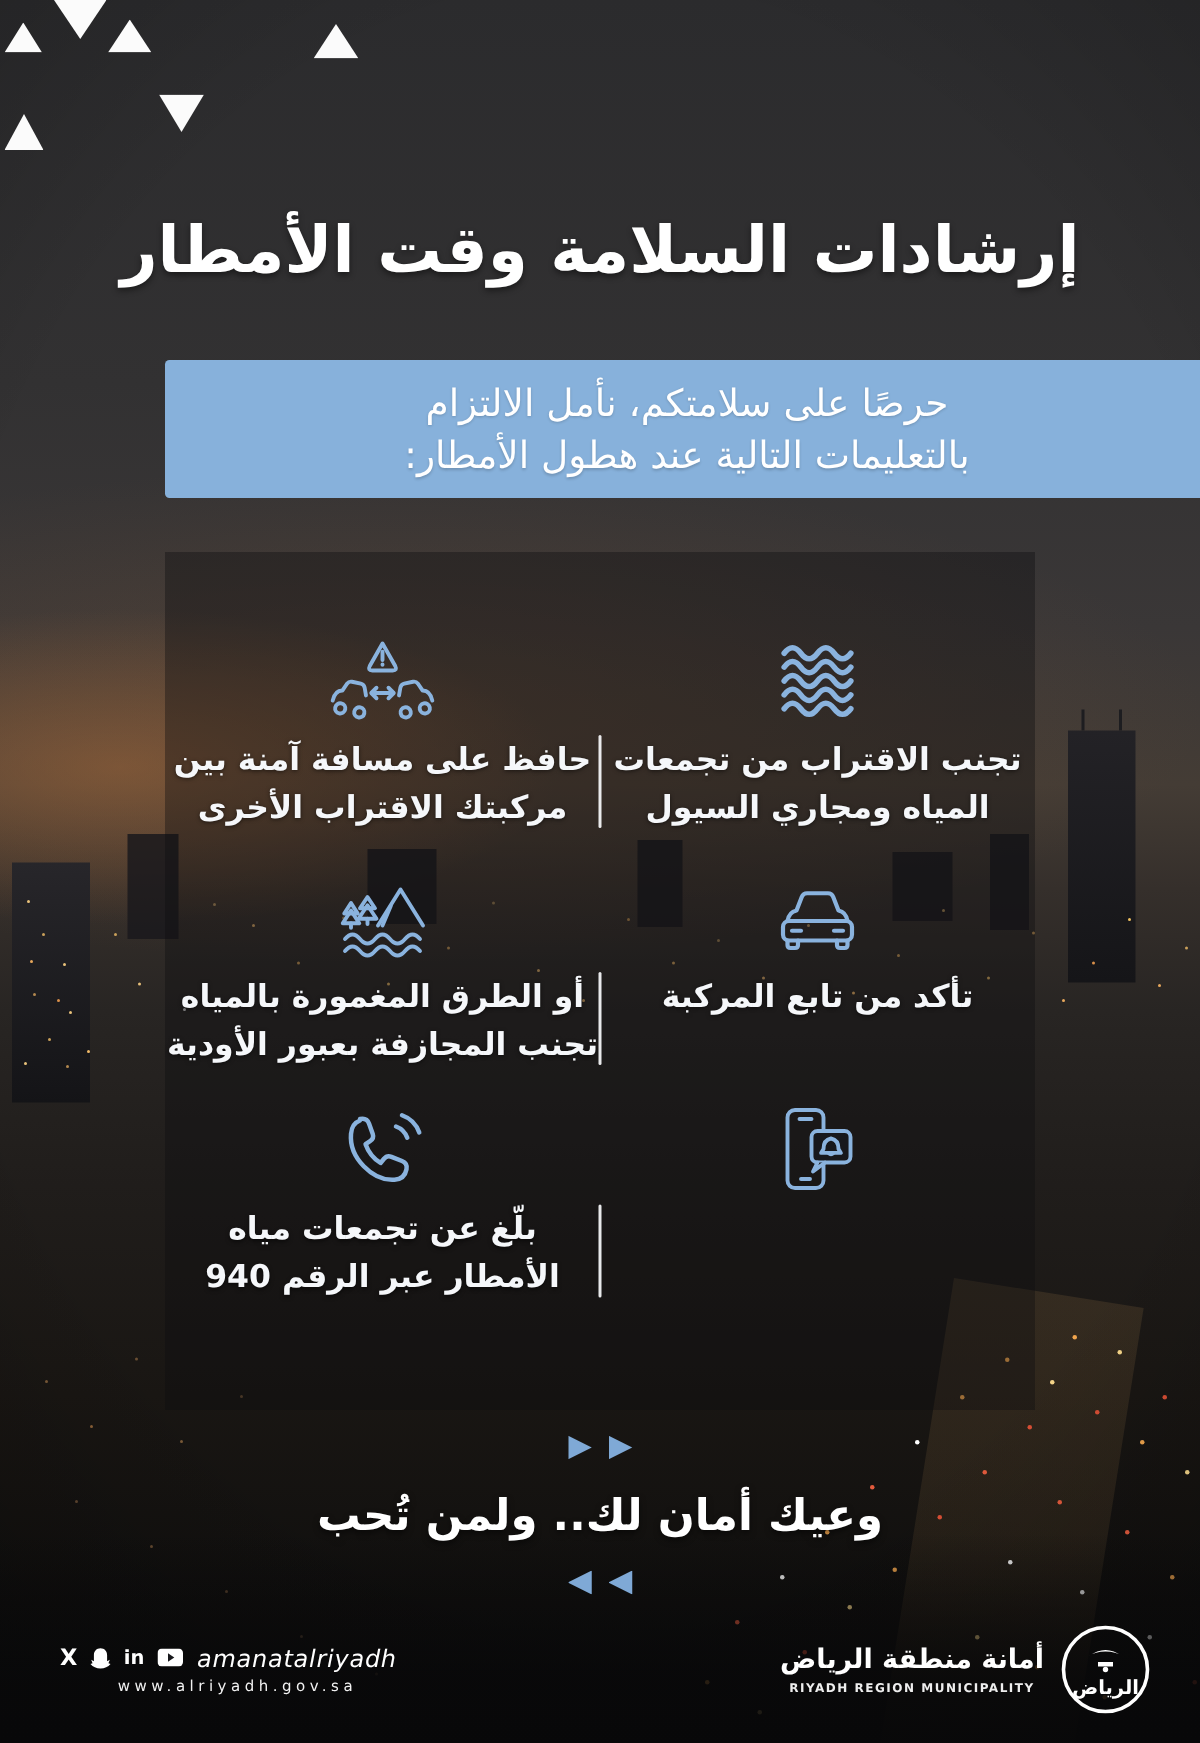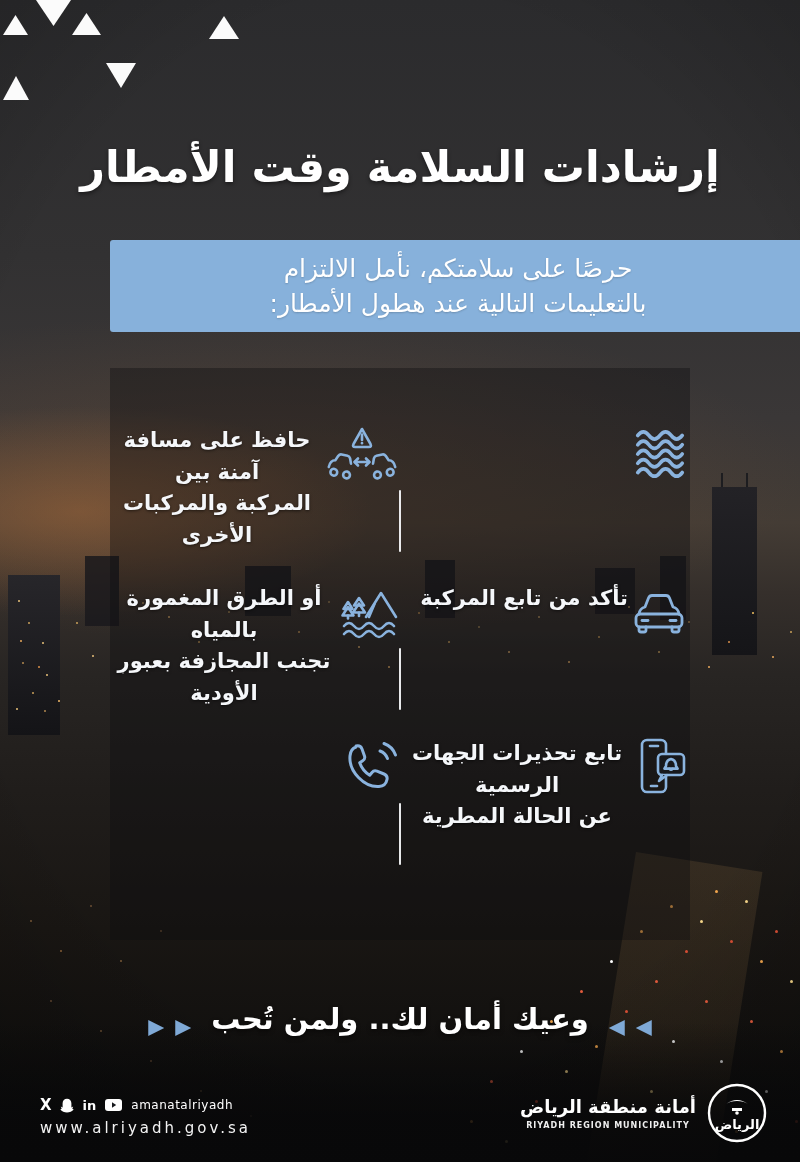--- a/index.html
+++ b/index.html
@@ -64,42 +64,42 @@
   
   .content { position:absolute; inset:0; z-index:5; }
   .title { position:absolute; top:142px; left:0; right:0; text-align:center; direction:rtl;
     font-size:43px; font-weight:bold; line-height:1.2; text-shadow:0 2px 4px rgba(0,0,0,.45); }
   .banner { position:absolute; left:110px; top:240px; width:696px; height:92px; border-radius:3px;
     background:#87b1db; display:flex; flex-direction:column; align-items:center; justify-content:center;
     direction:rtl; font-size:25px; font-weight:normal; line-height:1.42; text-align:center;
     text-shadow:0 1px 2px rgba(0,0,0,.18); }
   .row { position:absolute; left:110px; width:580px; height:150px; display:flex; direction:rtl; }
   .row1 { top:420px; } .row2 { top:578px; } .row3 { top:733px; }
-  .cell { flex:1 1 50%; display:flex; flex-direction:row; padding-top:5px; }
+  .cell { flex:1 1 50%; display:flex; flex-direction:column; align-items:center; padding-top:5px; }
   .icon-box { height:58px; display:flex; align-items:center; justify-content:center; margin-bottom:8px; }
   .g-text { direction:rtl; text-align:center; font-size:21px; font-weight:bold; line-height:1.5;
     color:#f5f7fa; text-shadow:0 1px 3px rgba(0,0,0,.55); }
   .divider { position:absolute; left:50%; top:70px; width:2px; height:62px; margin-left:-1px;
     background:rgba(250,251,253,.92); border-radius:1px; }
   svg.gicon { stroke:#8ab3de; fill:none; stroke-width:3; stroke-linecap:round; stroke-linejoin:round; }
   
   .slogan-wrap { position:absolute; top:984px; left:0; right:0; height:52px; z-index:5;
-    display:flex; align-items:flex-end; justify-content:center; gap:20px; }
+    display:flex; align-items:center; justify-content:center; gap:20px;flex-direction:column; }
   .slogan { font-size:29px; font-weight:bold; direction:rtl; text-shadow:0 2px 4px rgba(0,0,0,.5); }
   .tri-pair { display:flex; gap:11px; }
   .s-tri { width:16px; height:16px; background:#7fa9d6; }
   .s-tri.right { clip-path:polygon(0 0, 0 100%, 100% 50%); }
   .s-tri.left  { clip-path:polygon(100% 0, 100% 100%, 0 50%); }
   
   .footer-left { position:absolute; left:40px; top:1096px; z-index:6; }
   .social-row { display:flex; align-items:center; gap:9px; height:18px; }
   .x-glyph { font-weight:bold; font-size:15px; letter-spacing:-1px; }
   .in-glyph { font-weight:bold; font-size:13px; }
-  .handle { font-size:12px; margin-right:12px; letter-spacing:.5px; }
-  .website { margin-top:5px; font-size:15px; letter-spacing:3px; color:#f2f2f2; }
+  .handle { font-size:16px; margin-right:12px; letter-spacing:.5px;font-style:italic; }
+  .website { margin-top:5px; font-size:10px; letter-spacing:3px; color:#f2f2f2;text-align:center; }
   .footer-right { position:absolute; right:32px; top:1082px; z-index:6; display:flex; align-items:center; gap:10px;margin-left:13px; }
   .org-names { text-align:center; }
   .org-ar { font-size:18px; font-weight:bold; direction:rtl; line-height:1.25; }
   .org-en { font-size:8px; font-weight:bold; letter-spacing:1px; color:#eee; margin-top:2px; }
 </style>
 </head>
 <body>
 
 <div class="photo"></div>
 <div class="sil" style="left:85px;top:556px;width:34px;height:70px;"></div>
@@ -136,20 +136,24 @@
   <div class="row row1">
     <div class="cell">
       <div class="icon-box">
         <svg class="gicon" width="60" height="50" viewBox="0 0 60 54" style="stroke-width:4;">
           <path d="M6 7 q6 -8 12 0 t12 0 t12 0 t12 0"></path>
           <path d="M6 17 q6 -8 12 0 t12 0 t12 0 t12 0"></path>
           <path d="M6 27 q6 -8 12 0 t12 0 t12 0 t12 0"></path>
           <path d="M6 37 q6 -8 12 0 t12 0 t12 0 t12 0"></path>
           <path d="M6 47 q6 -8 12 0 t12 0 t12 0 t12 0"></path>
         </svg>
+      </div>
+      <div class="g-text">
+        <div>تجنب الاقتراب من تجمعات</div>
+        <div>المياه ومجاري السيول</div>
       </div>
     </div>
     <div class="cell">
       <div class="icon-box">
         <svg class="gicon" width="76" height="58" viewBox="0 0 76 58" style="stroke-width:2.6;">
           <path d="M38 4 L46.5 19 Q48 22 44.8 22 H31.2 Q28 22 29.5 19 Z"></path>
           <path d="M38 9.5 v5.5"></path>
             <path d="M38 18 v.2"></path>
           <g transform="rotate(12 14 42)">
             <path d="M5 44 q0 -7 5 -8 l2 -5 q1 -2 3 -2 h6 q2 0 3 2 l2 5"></path>
@@ -161,21 +165,21 @@
             <circle cx="65" cy="48" r="3.4"></circle>
               <circle cx="52" cy="48" r="3.4"></circle>
           </g>
           <path d="M31 37 h14"></path>
             <path d="M34 33.5 l-3.5 3.5 3.5 3.5"></path>
             <path d="M42 33.5 l3.5 3.5 -3.5 3.5"></path>
         </svg>
       </div>
       <div class="g-text">
         <div>حافظ على مسافة آمنة بين</div>
-        <div>المركبة والمركبات الأخرى</div>
+        <div>مركبتك الاقتراب الأخرى</div>
       </div>
     </div>
     <div class="divider"></div>
   </div>
 
   <div class="row row2">
     <div class="cell">
       <div class="icon-box">
         <svg class="gicon" width="62" height="50" viewBox="0 0 62 50" style="stroke-width:2.8;">
           <path d="M11 27 q1 -6 6 -7 l3.5 -9 q1 -2.5 3.5 -2.5 h14 q2.5 0 3.5 2.5 l3.5 9 q5 1 6 7"></path>
@@ -219,32 +223,32 @@
         <svg class="gicon" width="56" height="60" viewBox="0 0 56 60" style="stroke-width:2.6;">
           <rect x="8" y="3" width="24" height="52" rx="5"></rect>
           <path d="M16 9 h8"></path>
             <path d="M17 49 h6"></path>
           <rect x="24" y="17" width="26" height="21" rx="4" fill="#17181c"></rect>
           <path d="M28 38 l-3 6 l8 -6" fill="#17181c"></path>
           <path d="M37 22 q5 1 5 7 l1.6 2.6 h-13.2 l1.6 -2.6 q0 -6 5 -7 z"></path>
           <path d="M35.5 31.8 q1.5 1.6 3 0"></path>
         </svg>
       </div>
-      <div class="g-text">
-        <div>تابع تحذيرات الجهات الرسمية</div>
-        <div>عن الحالة المطرية</div>
-      </div>
     </div>
     <div class="cell">
       <div class="icon-box">
         <svg class="gicon" width="58" height="58" viewBox="0 0 58 58" style="stroke-width:3;">
           <path d="M14 8 q4.5 -1 6 3 l2.5 7 q1 3 -1.8 4.8 l-3 2 q2.8 8 10 12.5 l2.3 -2.8 q2 -2.5 5 -1.3 l7 2.8 q3.8 1.5 3 5.5 q-1.2 6.5 -8 7 q-11 .8 -20.5 -9 q-9.5 -9.8 -8.5 -21.5 q.5 -7 6 -9 z"></path>
           <path d="M38 13 q5.5 2 7.5 7.5"></path>
           <path d="M42 5.5 q8.5 3 11.5 11.5"></path>
         </svg>
+      </div>
+      <div class="g-text">
+        <div>بلّغ عن تجمعات مياه</div>
+        <div>الأمطار عبر الرقم 940</div>
       </div>
     </div>
     <div class="divider"></div>
   </div>
 
   <div class="slogan-wrap">
     <div class="tri-pair">
       <div class="s-tri right"></div>
         <div class="s-tri right"></div>
     </div>

